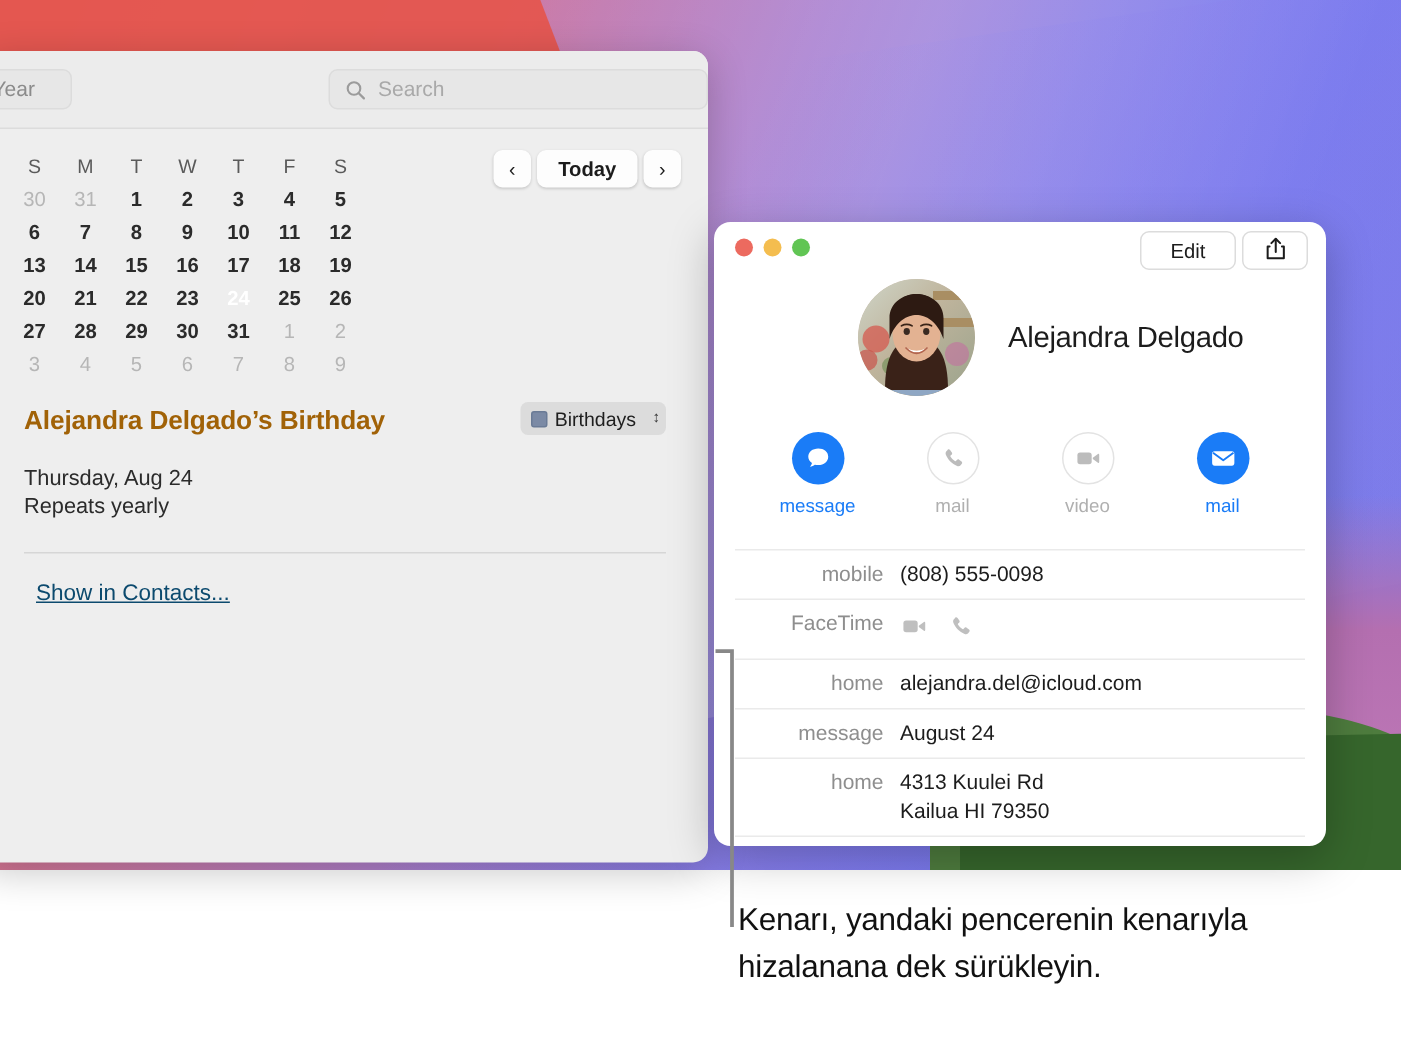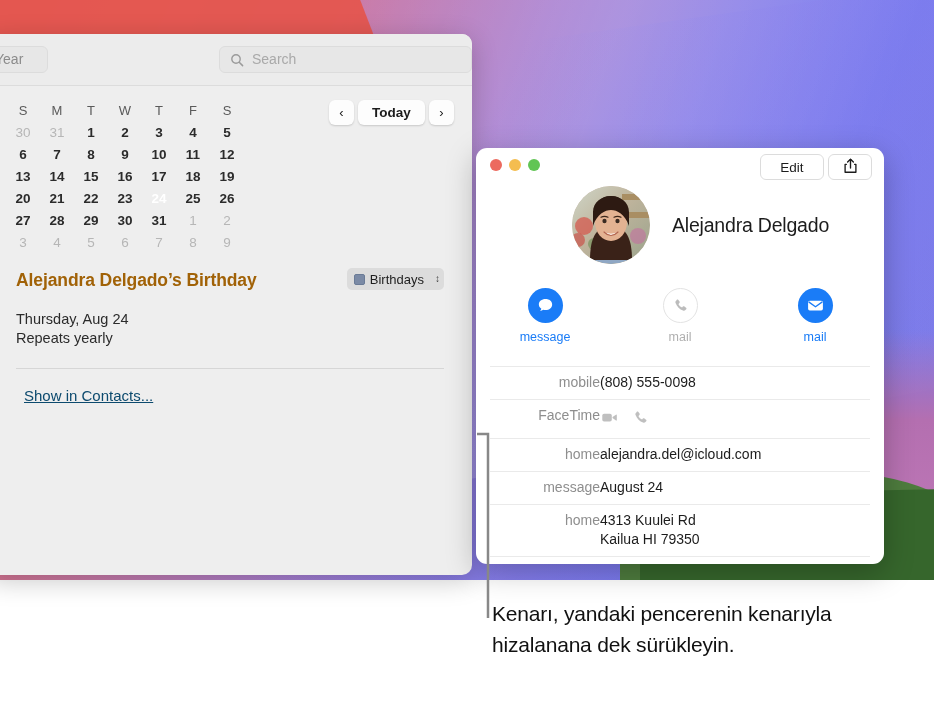--- a/index.html
+++ b/index.html
@@ -185,21 +185,21 @@
   .action.off .lbl { color:#b0b0b0; }
 
   #cc-fields { margin-top:22px; padding:0 14px; }
   .field-row {
     display:flex; align-items:flex-start;
     border-bottom:1px solid #eaeaea;
     padding:6px 0 7px 0;
   }
   .field-row:first-child { border-top:1px solid #eaeaea; }
   .f-label {
-    width:110px; flex:none; text-align:right; 
+    width:110px; flex:none; text-align:right; padding-right:11px;
     font-size:14px; color:#8e8e8e; line-height:19px;
   }
   .f-value { font-size:14px; color:#1c1c1c; line-height:19px; }
   .f-value .l2 { display:block; }
   .ft-icons { display:flex; gap:13px; align-items:center; padding-top:2px; }
 
   
   #callout-line { position:absolute; left:476px; top:432px; }
   #caption {
     position:absolute; left:492px; top:598px; width:400px;
@@ -396,20 +396,29 @@
         <div class="lbl">message</div>
       </div>
       <div class="action off">
         <div class="circle">
           <svg width="17" height="17" viewBox="0 0 20 20">
             <path d="M5.6 3.3c.6-.5 1.4-.4 1.9.2l1.4 1.9c.4.6.3 1.3-.2 1.8l-.8.7c-.2.2-.3.5-.1.8.8 1.5 2 2.7 3.5 3.5.3.2.6.1.8-.1l.7-.8c.5-.5 1.2-.6 1.8-.2l1.9 1.4c.6.5.7 1.3.2 1.9l-.9 1c-.7.8-1.8 1-2.8.6-2-.8-3.8-2-5.3-3.5-1.5-1.5-2.7-3.3-3.5-5.3-.4-1-.2-2.1.6-2.8l.8-.9z" fill="#bcbcbc"></path>
           </svg>
         </div>
         <div class="lbl">mail</div>
       </div>
+      <div class="action off">
+        <div class="circle">
+          <svg width="19" height="19" viewBox="0 0 20 20">
+            <rect x="2.4" y="6" width="10" height="8.2" rx="1.9" fill="#bcbcbc"></rect>
+            <path d="M13.2 9.6l3.6-2.6c.4-.3.9 0 .9.5v5.2c0 .5-.5.8-.9.5l-3.6-2.6z" fill="#bcbcbc"></path>
+          </svg>
+        </div>
+        <div class="lbl">video</div>
+      </div>
       <div class="action on">
         <div class="circle">
           <svg width="19" height="19" viewBox="0 0 20 20">
             <rect x="2.2" y="5" width="15.6" height="10.2" rx="1.8" fill="#ffffff"></rect>
             <path d="M2.8 6.2 L10 11.4 L17.2 6.2" stroke="#1a7cf7" stroke-width="1.35" fill="none" stroke-linejoin="round"></path>
           </svg>
         </div>
         <div class="lbl">mail</div>
       </div>
     </div>

